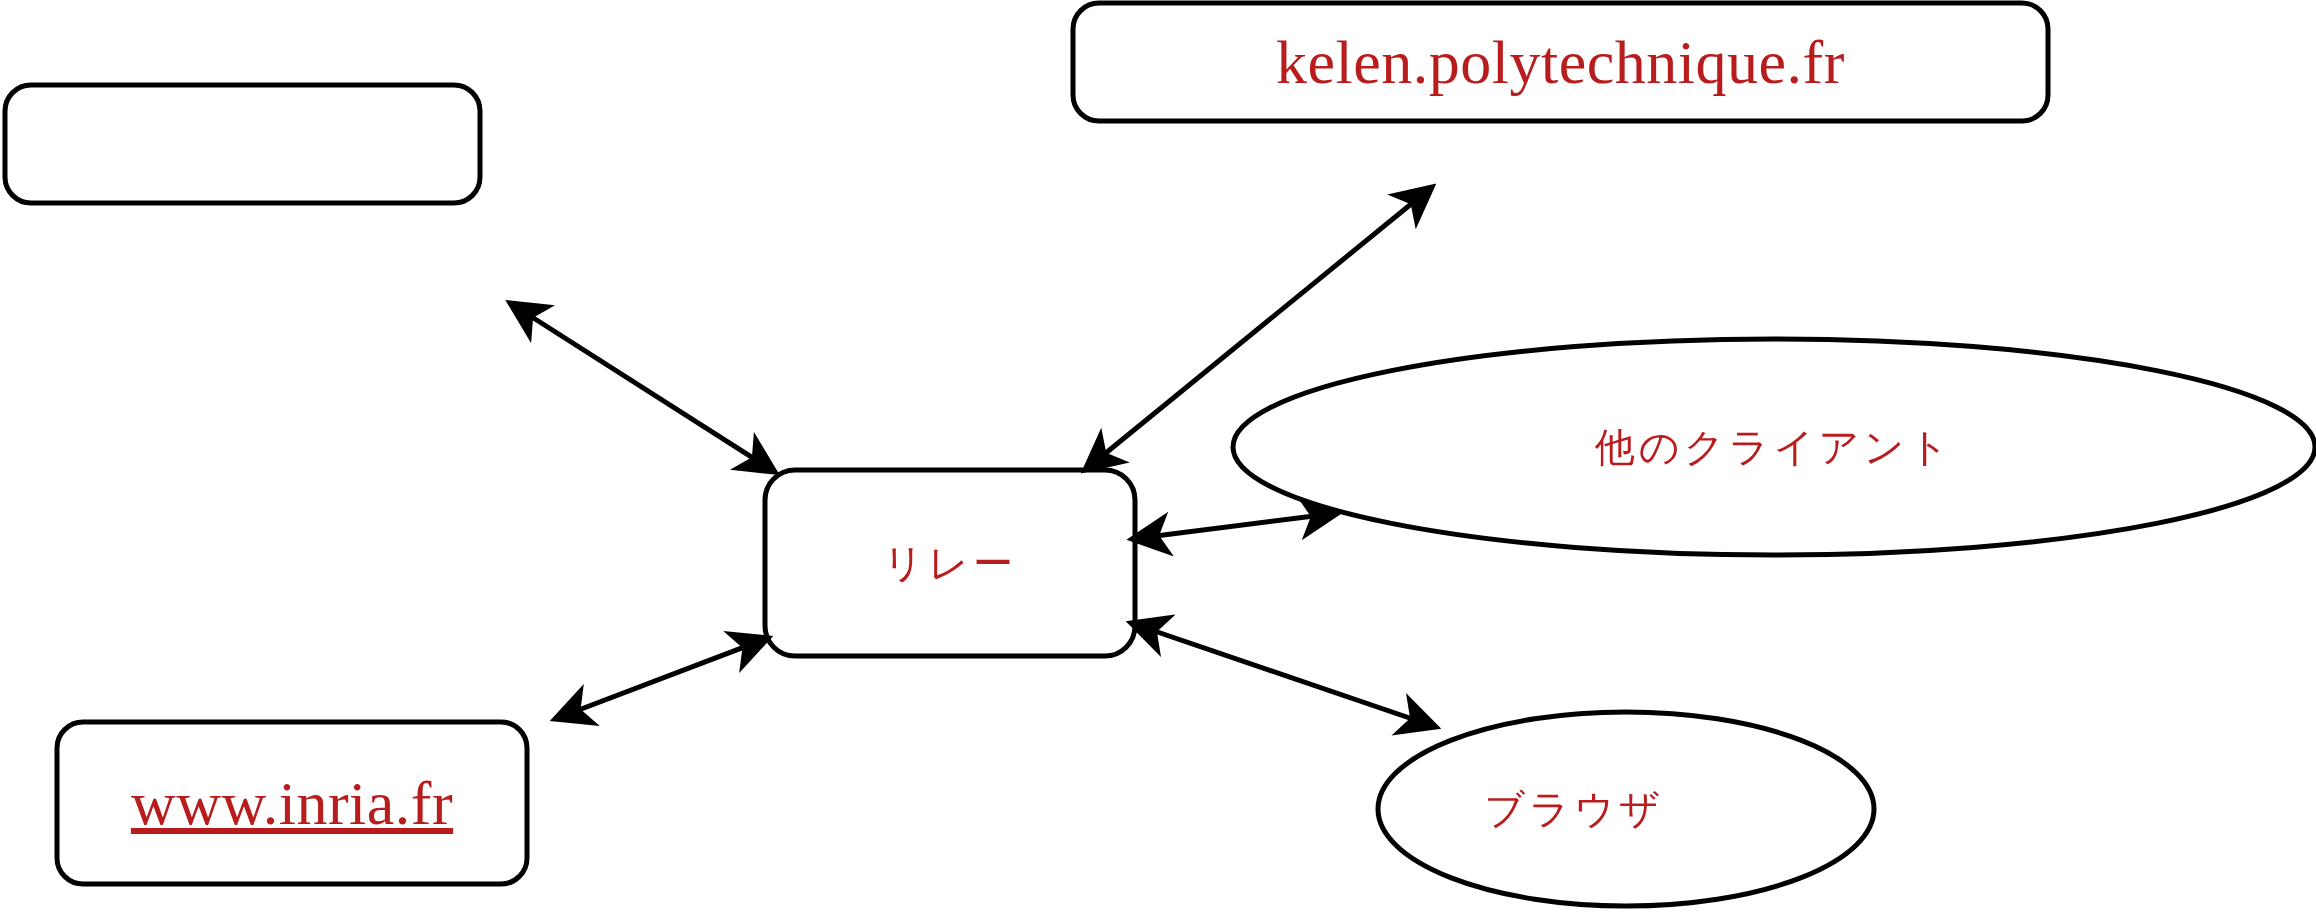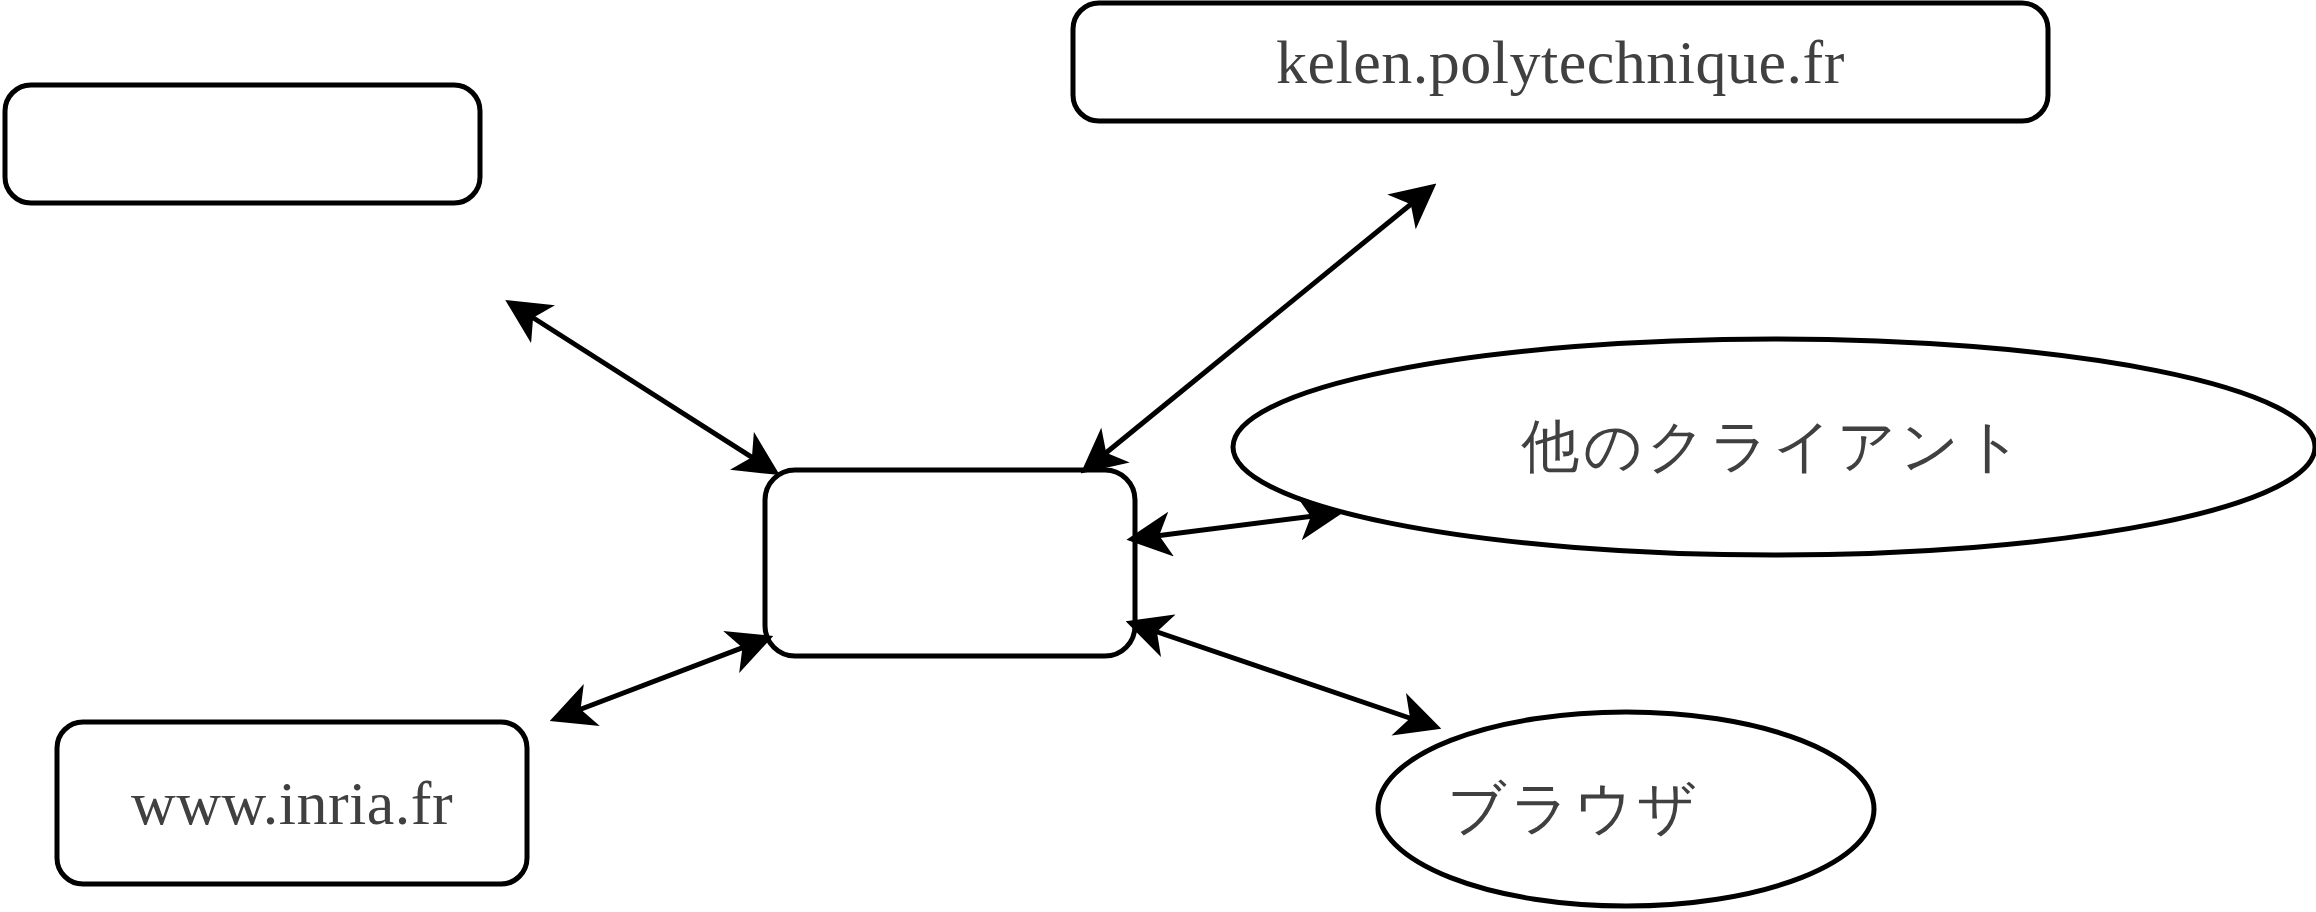--- a/index.html
+++ b/index.html
@@ -21,32 +21,32 @@
     top: 0;
     width: 2316px;
     height: 912px;
   }
   .node-label {
     position: absolute;
     display: flex;
     align-items: center;
     justify-content: center;
     text-align: center;
-    color: #404040;
+    color: #b91c1c;
     white-space: nowrap;
     pointer-events: none;
   }
   .latin {
     font-family: "Liberation Serif", "DejaVu Serif", serif;
     font-size: 62px;
     letter-spacing: 0.5px;
   }
   .cjk {
     font-family: Liberation Sans, sans-serif;
-    font-size: 58px;
+    font-size: 40px;
     letter-spacing: 4px;
   }
   .hit {
     position: absolute;
     background: transparent;
   }
 </style>
 </head>
 <body>
 
@@ -76,22 +76,23 @@
       <line x1="1085" y1="470" x2="1432" y2="187" marker-start="url(#arrow-start)" marker-end="url(#arrow-end)"></line>
       <line x1="1132" y1="539" x2="1338" y2="513" marker-start="url(#arrow-start)" marker-end="url(#arrow-end)"></line>
       <line x1="1131" y1="623" x2="1436" y2="727" marker-start="url(#arrow-start)" marker-end="url(#arrow-end)"></line>
       <line x1="768" y1="638" x2="555" y2="719" marker-start="url(#arrow-start)" marker-end="url(#arrow-end)"></line>
     </g>
   </svg>
 
 
   <div class="node-label latin" style="left:1073px; top:3px; width:975px; height:118px;">kelen.polytechnique.fr</div>
 
+  <div class="node-label cjk" style="left:765px; top:470px; width:370px; height:186px;">リレー</div>
 
-  <div class="node-label latin" style="left:57px; top:722px; width:470px; height:162px;">www.inria.fr</div>
+  <div class="node-label latin" style="left:57px; top:722px; width:470px; height:162px;text-decoration:underline;">www.inria.fr</div>
 
   <div class="node-label cjk" style="left:1233px; top:339px; width:1082px; height:216px;">他のクライアント</div>
 
   <div class="node-label cjk" style="left:1326px; top:712px; width:496px; height:194px;">ブラウザ</div>
 
   <div class="hit" style="left:5px; top:85px; width:475px; height:118px;"></div>
   <div class="hit" style="left:1073px; top:3px; width:975px; height:118px;"></div>
   <div class="hit" style="left:765px; top:470px; width:370px; height:186px;"></div>
   <div class="hit" style="left:57px; top:722px; width:470px; height:162px;"></div>
   <div class="hit" style="left:1233px; top:339px; width:1082px; height:216px; border-radius:50%;"></div>

